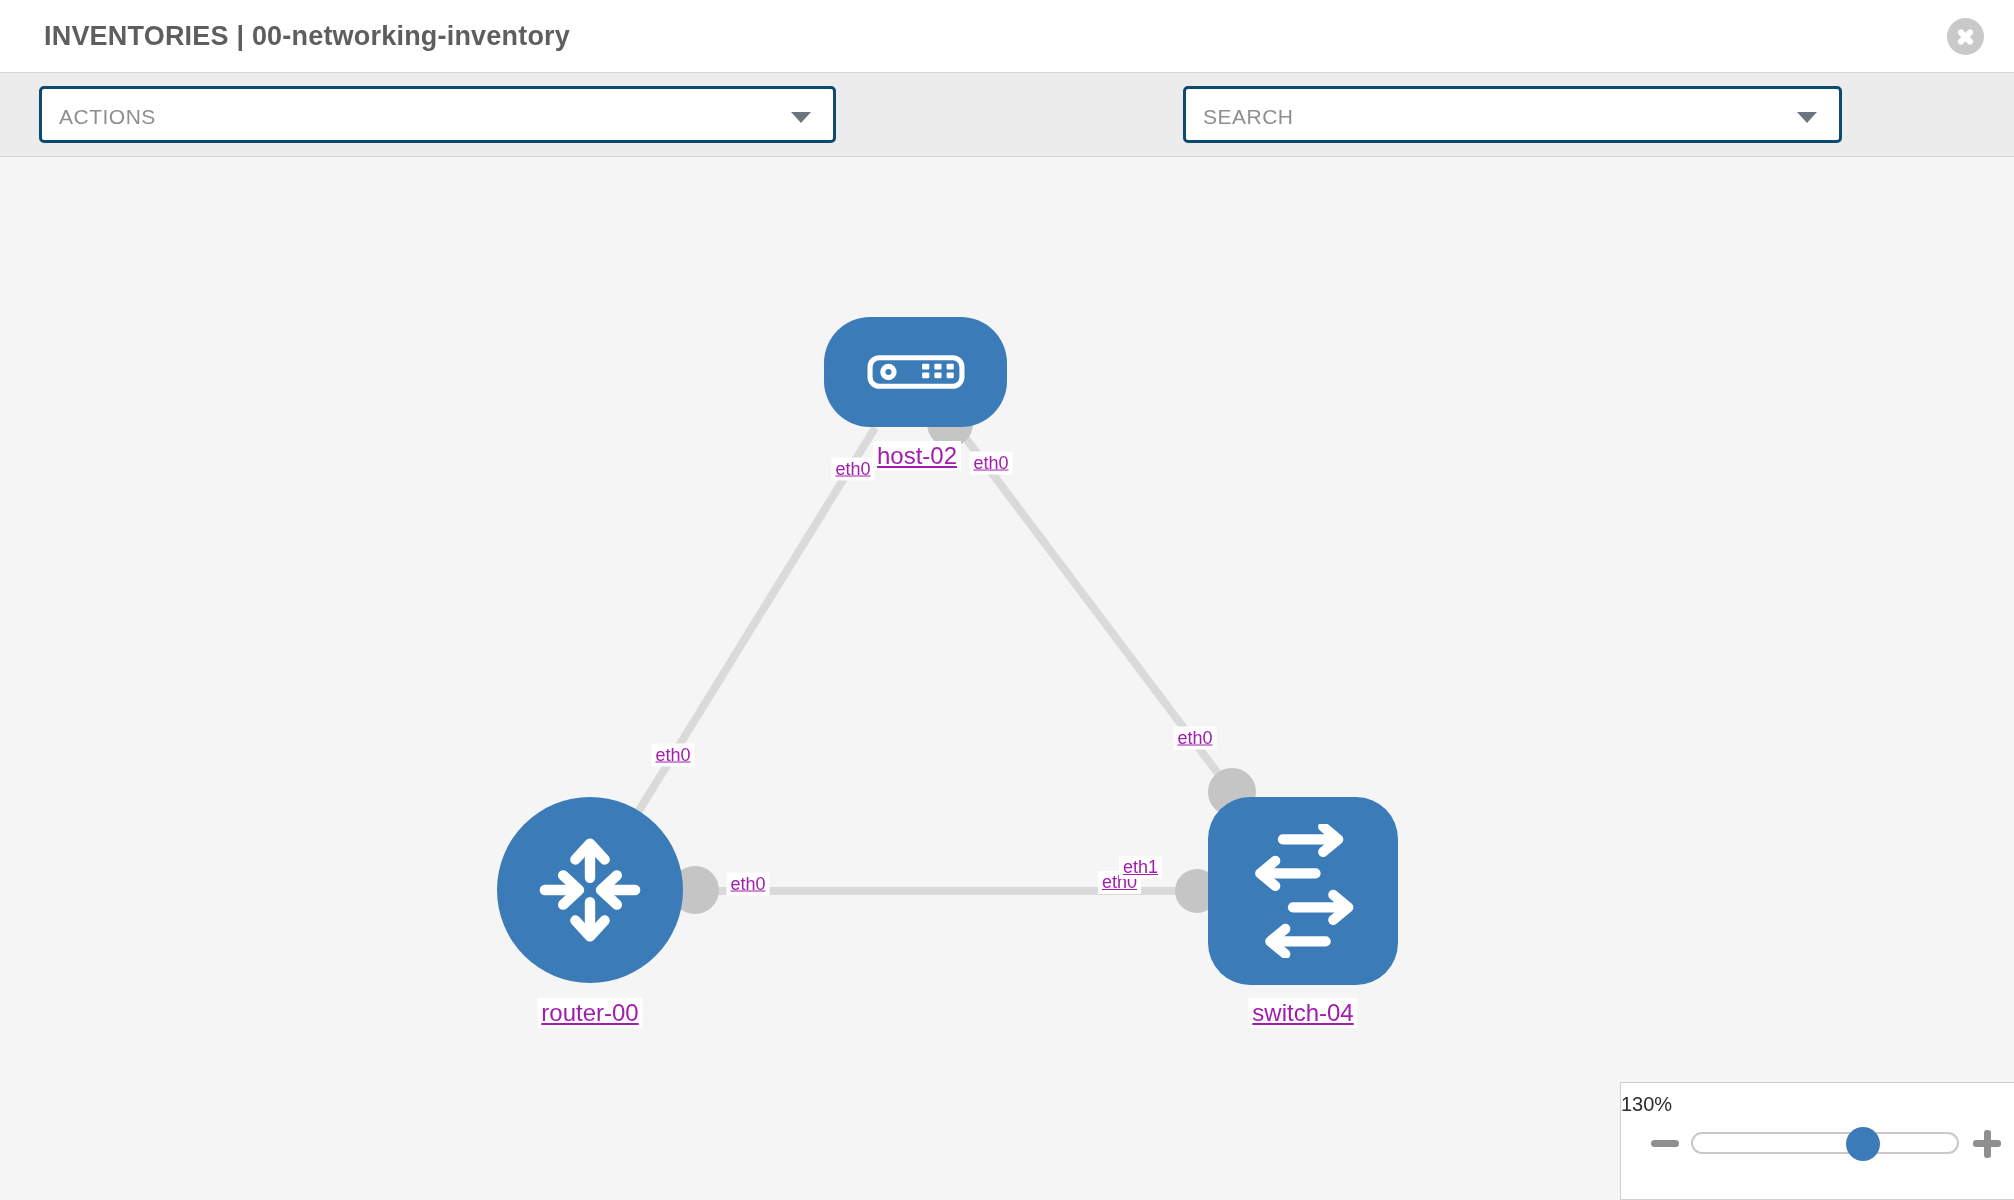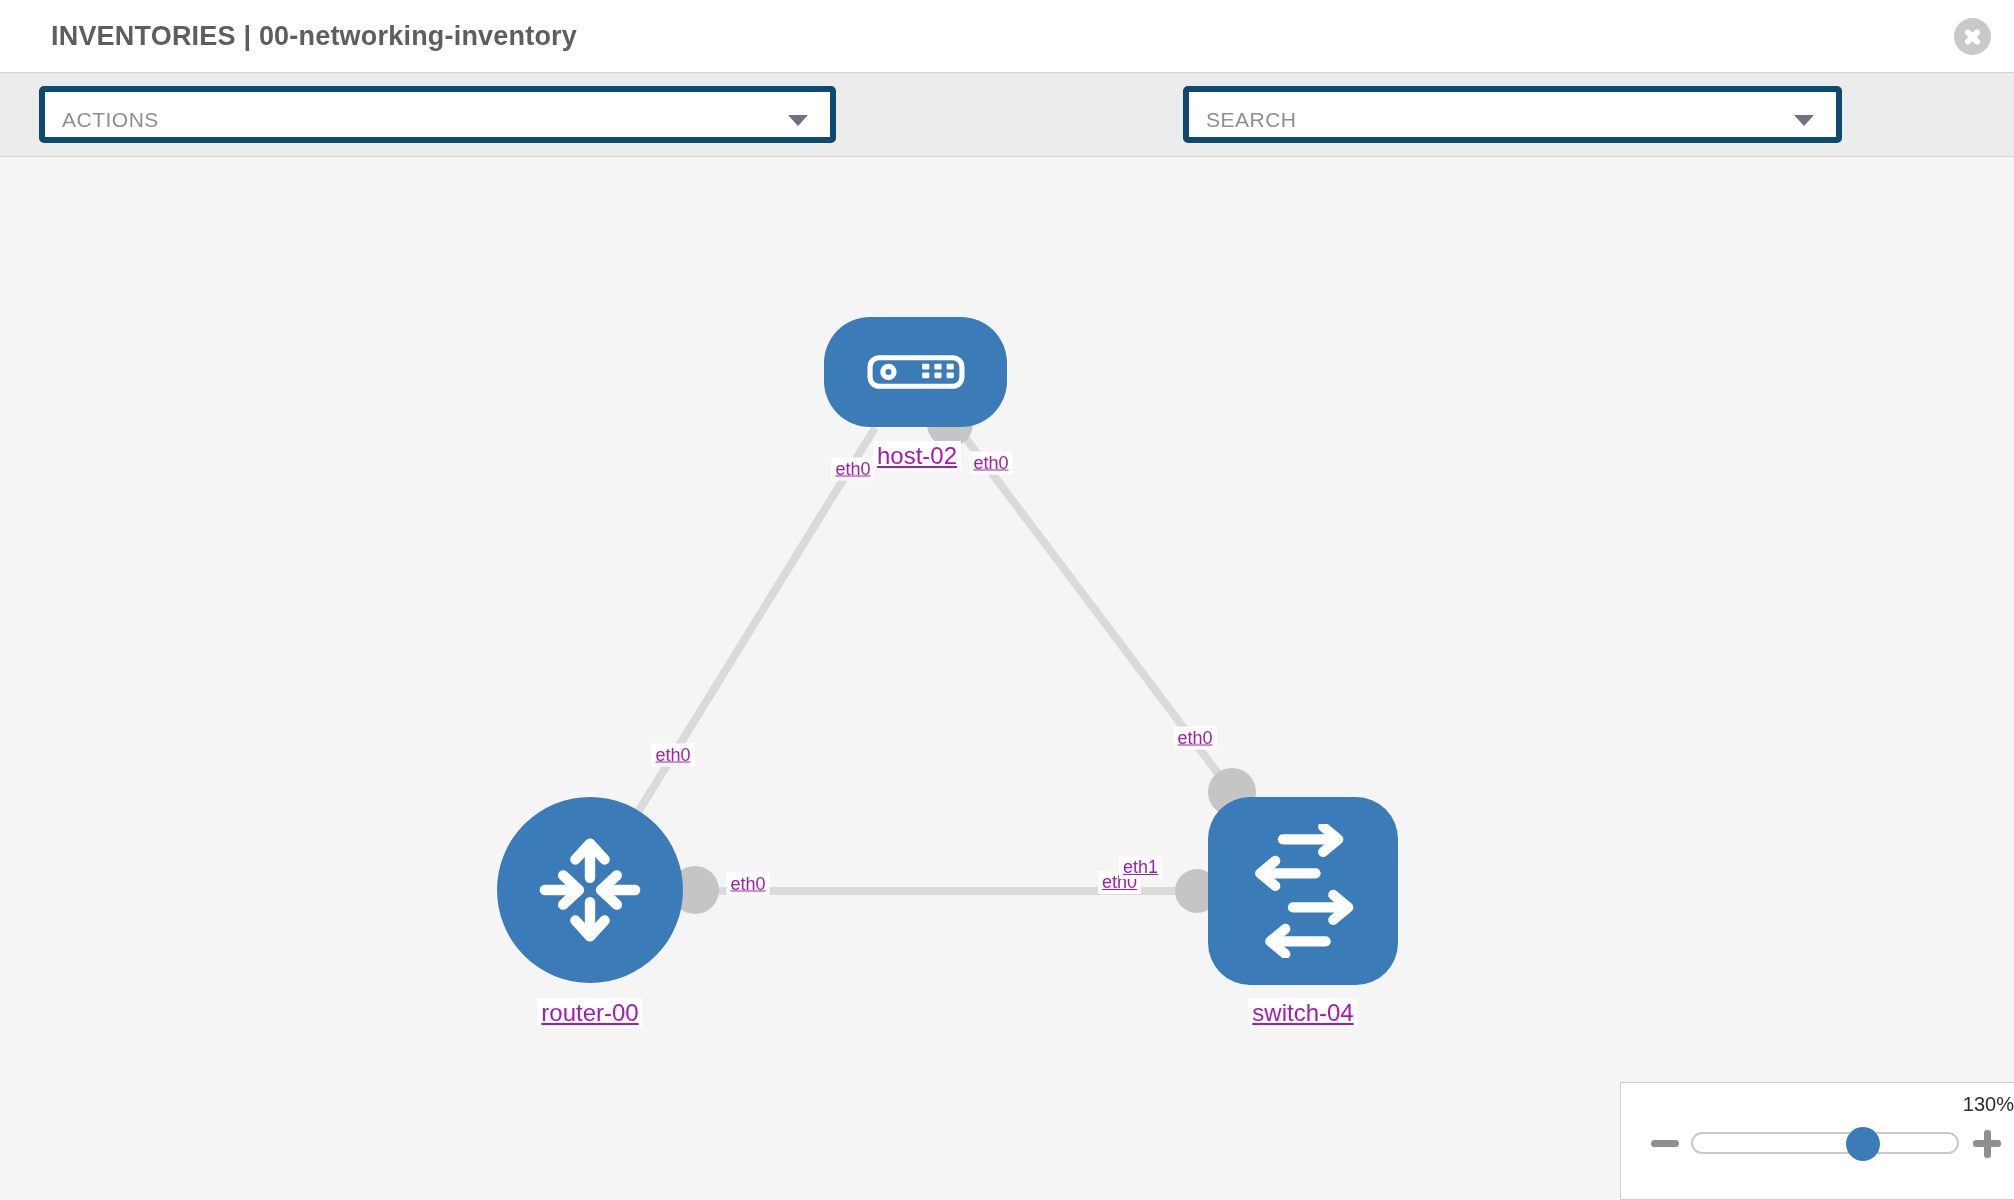--- a/index.html
+++ b/index.html
@@ -1,30 +1,30 @@
 <!DOCTYPE html>
 <html><head>
 <meta charset="utf-8">
 <style>
   * { margin:0; padding:0; box-sizing:border-box; }
   html,body { width:2014px; height:1200px; }
   body { font-family:"Liberation Sans", sans-serif; background:#fff; }
   #app { position:relative; width:2014px; height:1200px; overflow:hidden; background:#fff; }
 
   
-  .header { position:absolute; left:12px; top:0; width:1600px; height:72px; background:#fff; }
+  .header { position:absolute; left:5px; top:0; width:1600px; height:72px; background:#fff; }
   .header-title { position:absolute; left:39px; top:0; line-height:72px; font-size:27px; font-weight:bold; color:#5e5e5e; letter-spacing:0.2px; }
   .close-btn { position:absolute; left:1942px; top:18px; width:37px; height:37px; border-radius:50%; background:#c9c9c9; cursor:pointer; }
   .close-btn .xbar { position:absolute; left:9px; top:15.5px; width:19px; height:6px; border-radius:3px; background:#fff; }
   .close-btn .xbar.a { transform:rotate(45deg); }
   .close-btn .xbar.b { transform:rotate(-45deg); }
 
   
   .toolbar { position:absolute; left:0; top:72px; width:2014px; height:85px; background:#ececec; border-top:1px solid #d4d4d4; border-bottom:1px solid #d4d4d4; }
-  .select-box { position:absolute; top:13px; height:57px; background:#fff; border:6px solid #0c4a6e; border-radius:5px; }
+  .select-box { position:absolute; top:13px; height:57px; background:#fff; border:3px solid #0c4a6e; border-radius:5px; }
   .select-box .sel-label { position:absolute; left:17px; top:0; line-height:55px; font-size:21px; color:#8f8f8f; letter-spacing:0.5px; }
   .caret { position:absolute; right:22px; top:23px; width:0; height:0; border-left:10px solid transparent; border-right:10px solid transparent; border-top:11px solid #6d7480; }
   .actions-box { left:39px; width:797px; }
   .search-box { left:1183px; width:659px; }
   .tool-icon { position:absolute; cursor:pointer; }
   .wrench-icon { left:1049px; top:98px; }
   .key-icon { left:1117px; top:100px; }
 
   
   .canvas { position:absolute; left:0; top:157px; width:2014px; height:1043px; background:#f5f5f5; }
@@ -35,21 +35,21 @@
   .node-router { left:497px; top:640px; width:186px; height:186px; border-radius:50%; }
   .node-switch { left:1208px; top:640px; width:190px; height:188px; border-radius:42px; }
 
   .chip { position:absolute; background:#fff; color:#a21caf; white-space:nowrap;text-decoration:underline; }
   .node-label { font-size:24px; padding:1px 4px; transform:translate(-50%,-50%); }
   .eth-label { font-size:18px; padding:1px 4px; transform:translate(-50%,-50%); }
   .eth-label-abs { font-size:18px; padding:1px 4px; }
 
   
   .zoom-panel { position:absolute; left:1620px; top:925px; width:395px; height:118px; background:#fff; border:1px solid #cfcfcf; }
-  .zoom-level { position:absolute; left:0; top:10px; width:100%; text-align:right; font-size:20px; color:#2d2d2d; }
+  .zoom-level { position:absolute; left:0; top:10px; width:100%; text-align:left; font-size:20px; color:#2d2d2d; }
   .zoom-minus { position:absolute; left:30px; top:57px; width:28px; height:7px; border-radius:3.5px; background:#8f8f8f; cursor:pointer; }
   .zoom-track { position:absolute; left:70px; top:49px; width:268px; height:22px; background:#fff; border:2px solid #c9c9c9; border-radius:12px; cursor:pointer; }
   .zoom-handle { position:absolute; left:225px; top:44px; width:34px; height:34px; border-radius:50%; background:#3b7cb8; cursor:grab; }
   .zoom-plus { position:absolute; left:352px; top:57px; width:28px; height:7px; border-radius:3px; background:#8f8f8f; cursor:pointer; }
   .zoom-plus::after { content:""; position:absolute; left:10.5px; top:-10.5px; width:7px; height:28px; border-radius:3px; background:#8f8f8f; }
 </style>
 </head>
 <body>
 
 <div id="app">

